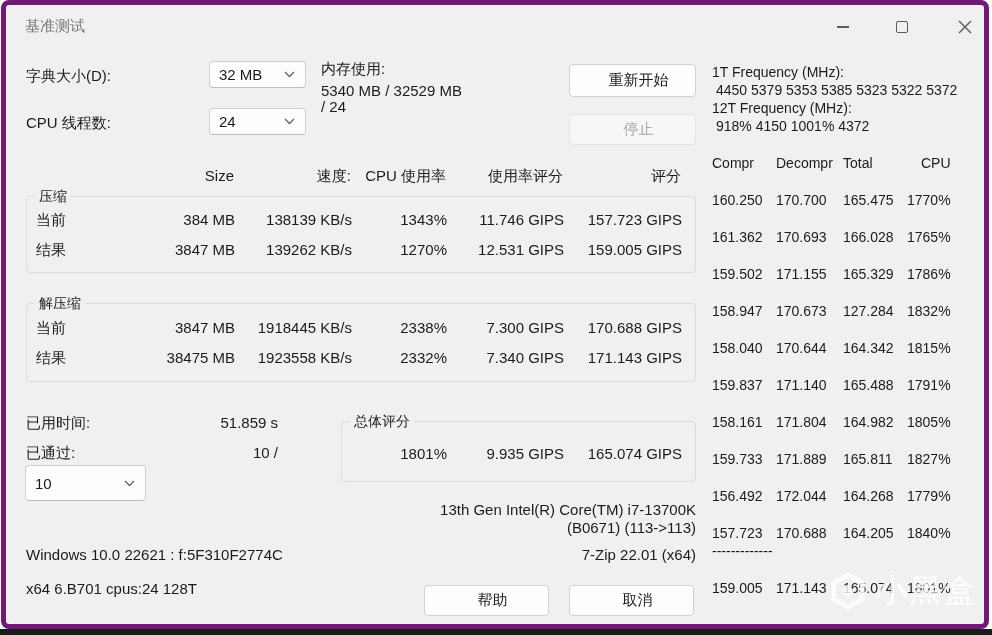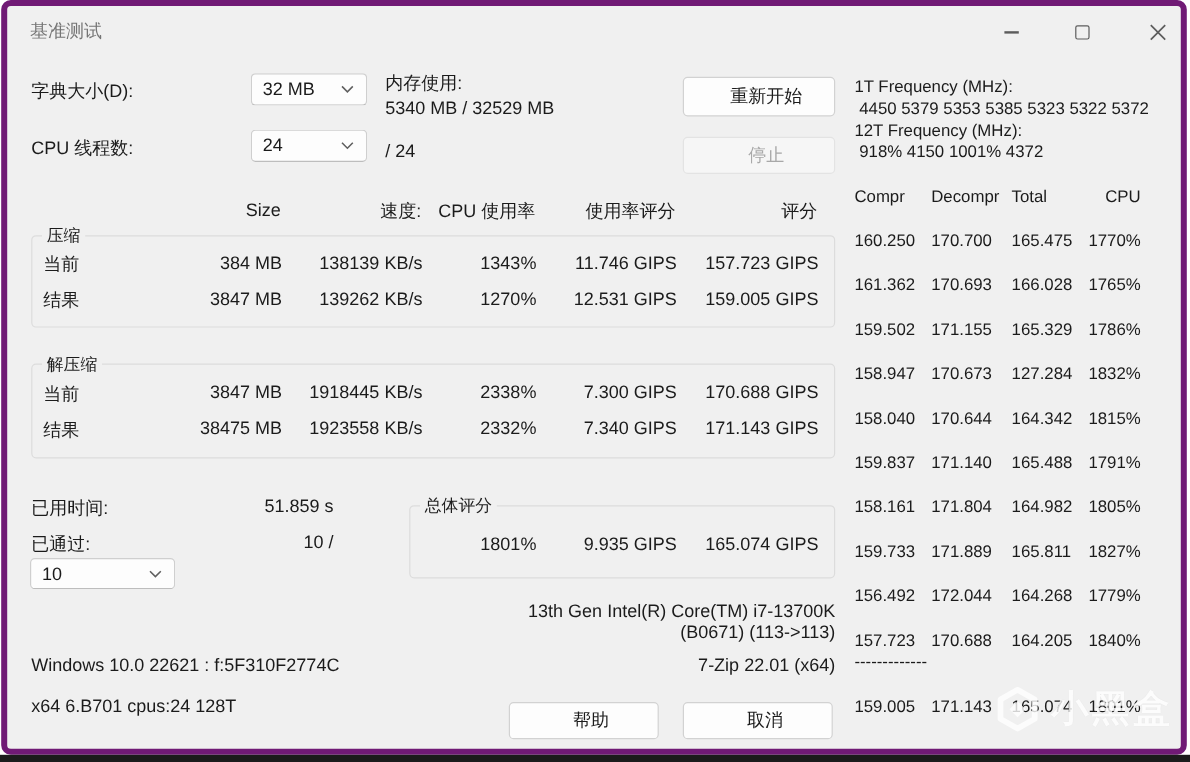--- a/index.html
+++ b/index.html
@@ -83,21 +83,21 @@
   <div class="abs lbl" style="left:315px;top:55px;">内存使用:</div>
   <div class="abs lbl" style="left:315px;top:77px;">5340 MB / 32529 MB</div>
 
   <div class="abs lbl" style="left:20px;top:109px;">CPU 线程数:</div>
   <div class="abs dropdown" style="left:203px;top:103px;width:97px;height:27px;">
     <span>24</span>
     <svg width="11" height="7">
       <polyline points="1,1 5.5,5.5 10,1" fill="none" stroke="#5f5f5f" stroke-width="1.3"></polyline>
     </svg>
   </div>
-  <div class="abs lbl" style="left:315px;top:113px;">/ 24</div>
+  <div class="abs lbl" style="left:315px;top:93px;">/ 24</div>
 
   <div class="abs btn" style="left:563px;top:59px;width:127px;height:33px;">重新开始</div>
   <div class="abs btn disabled" style="left:563px;top:109px;width:127px;height:31px;">停止</div>
 
   <div class="abs freq">
     <div class="ln">1T Frequency (MHz):</div>
     <div class="ln indent">4450 5379 5353 5385 5323 5322 5372</div>
     <div class="ln">12T Frequency (MHz):</div>
     <div class="ln indent">918% 4150 1001% 4372</div>
     <div class="freq-grid">
@@ -221,21 +221,21 @@
       <span class="c">2332%</span>
       <span class="c">7.340 GIPS</span>
       <span class="c">171.143 GIPS</span>
     </div>
   </div>
 
   <div class="abs lbl" style="left:20px;top:409px;">已用时间:</div>
   <div class="abs lbl right-text" style="left:160px;top:409px;width:112px;">51.859 s</div>
   <div class="abs lbl" style="left:20px;top:439px;">已通过:</div>
   <div class="abs lbl right-text" style="left:160px;top:439px;width:112px;">10 /</div>
-  <div class="abs dropdown" style="left:19px;top:460px;width:121px;height:26px;">
+  <div class="abs dropdown" style="left:19px;top:460px;width:121px;height:36px;">
     <span>10</span>
     <svg width="11" height="7">
       <polyline points="1,1 5.5,5.5 10,1" fill="none" stroke="#5f5f5f" stroke-width="1.3"></polyline>
     </svg>
   </div>
 
   <div class="abs groupbox" style="left:335px;top:416px;width:355px;height:61px;">
     <span class="legend">总体评分</span>
     <div class="abs sum-grid" style="left:0;top:23px;">
       <span class="c">1801%</span>

